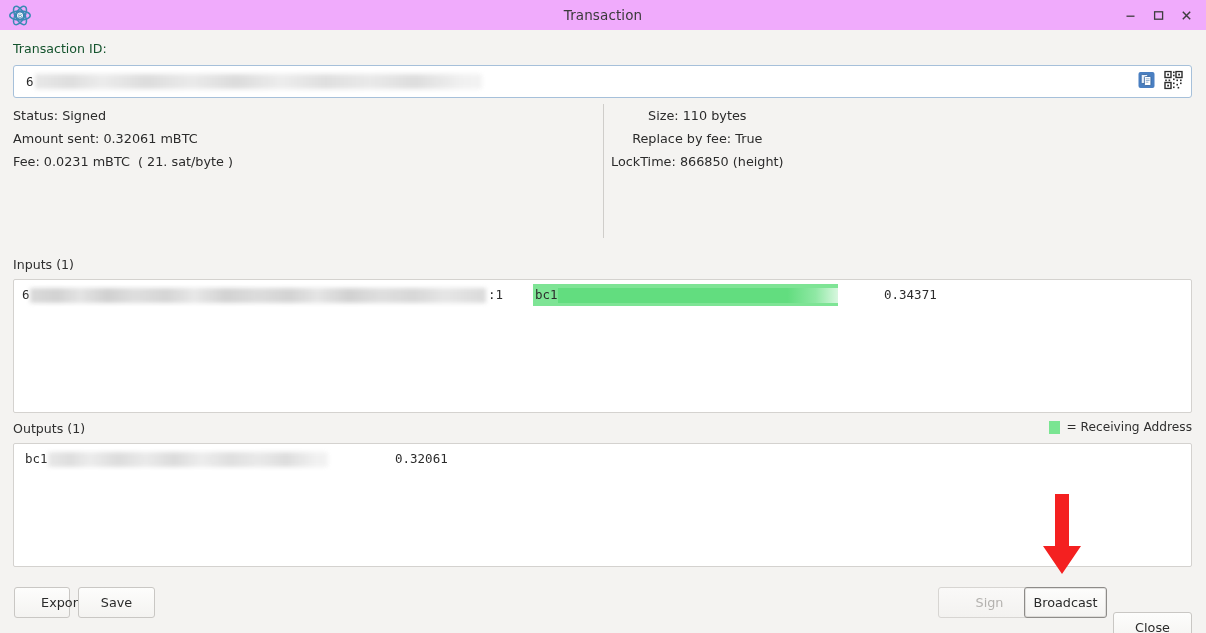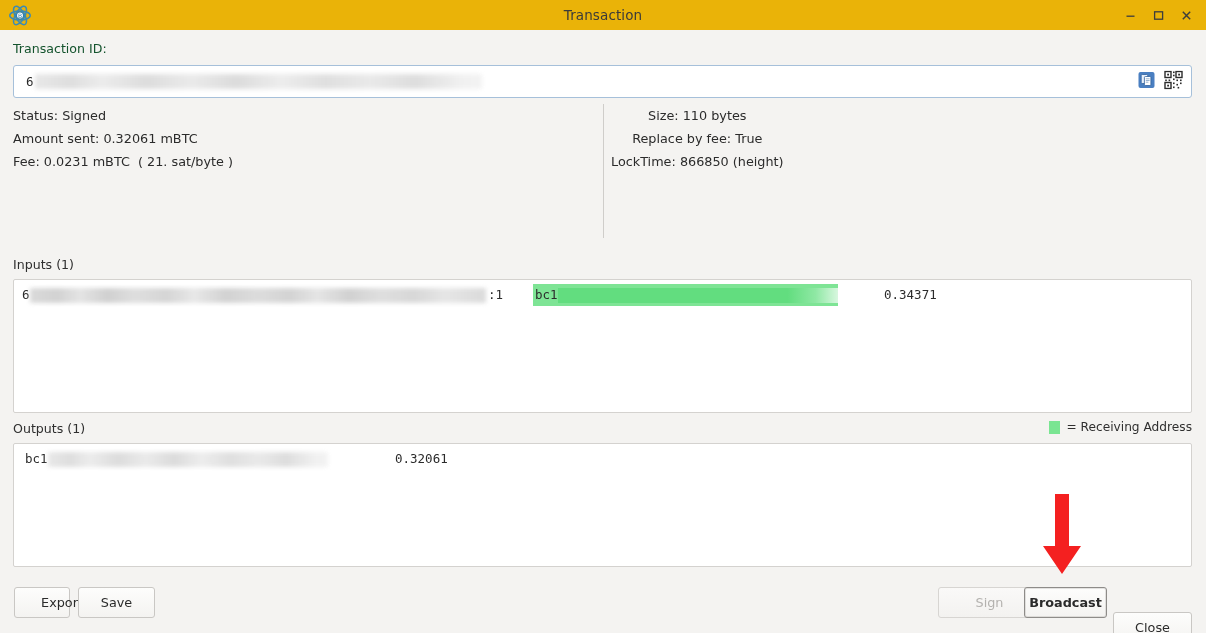--- a/index.html
+++ b/index.html
@@ -13,21 +13,21 @@
   }
   #app {
     position: relative;
     width: 1206px; height: 633px;
     background: #f4f3f1;
   }
 
   
   .titlebar {
     position: absolute; left: 0; top: 0; width: 1206px; height: 30px;
-    background: #eab308;
+    background: #f0abfc;
   }
   .app-icon {
     position: absolute; left: 8px; top: 4px; width: 24px; height: 23px;
   }
   .win-title {
     position: absolute; left: 0; top: 0; width: 1206px; height: 30px;
     line-height: 30px; text-align: center;
     font-size: 13.5px; color: #3a3a3a; letter-spacing: .1px;
   }
   .win-buttons {
@@ -136,21 +136,20 @@
     cursor: default;
   }
   .btn.disabled {
     color: #b4b2af;
     background: linear-gradient(180deg, #faf9f8 0%, #f3f2f0 100%);
     border-color: #d7d5d2;
   }
   .btn.focused {
     border: 1px solid #8e8c89;
     box-shadow: 0 0 0 1px rgba(150,148,145,.25) inset;
-    font-weight: bold;
   }
 
   
   .arrow {
     position: absolute; left: 1040px; top: 494px; width: 44px; height: 82px;
   }
 </style>
 </head>
 <body>
 

